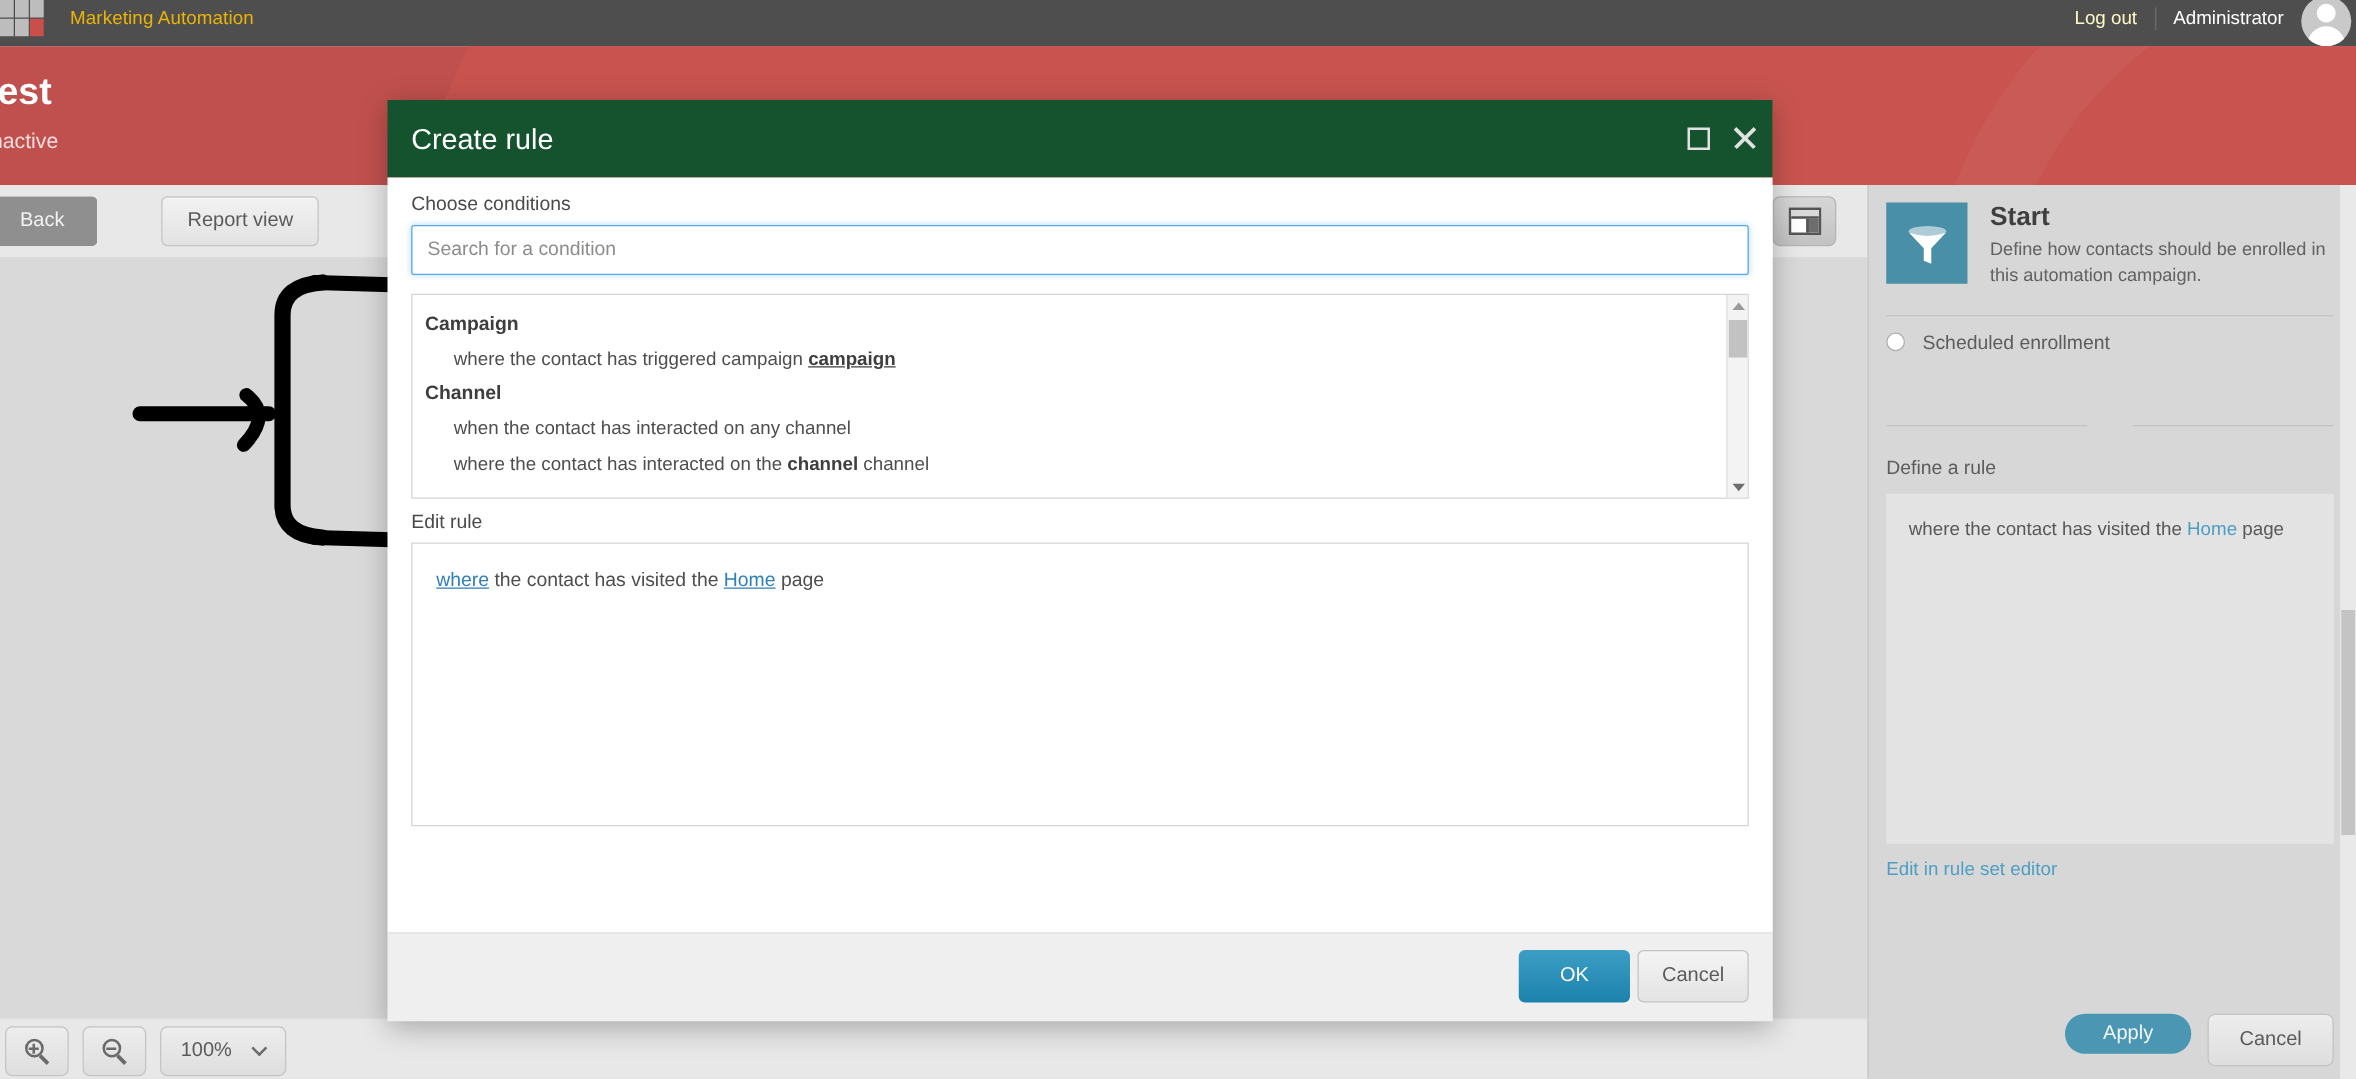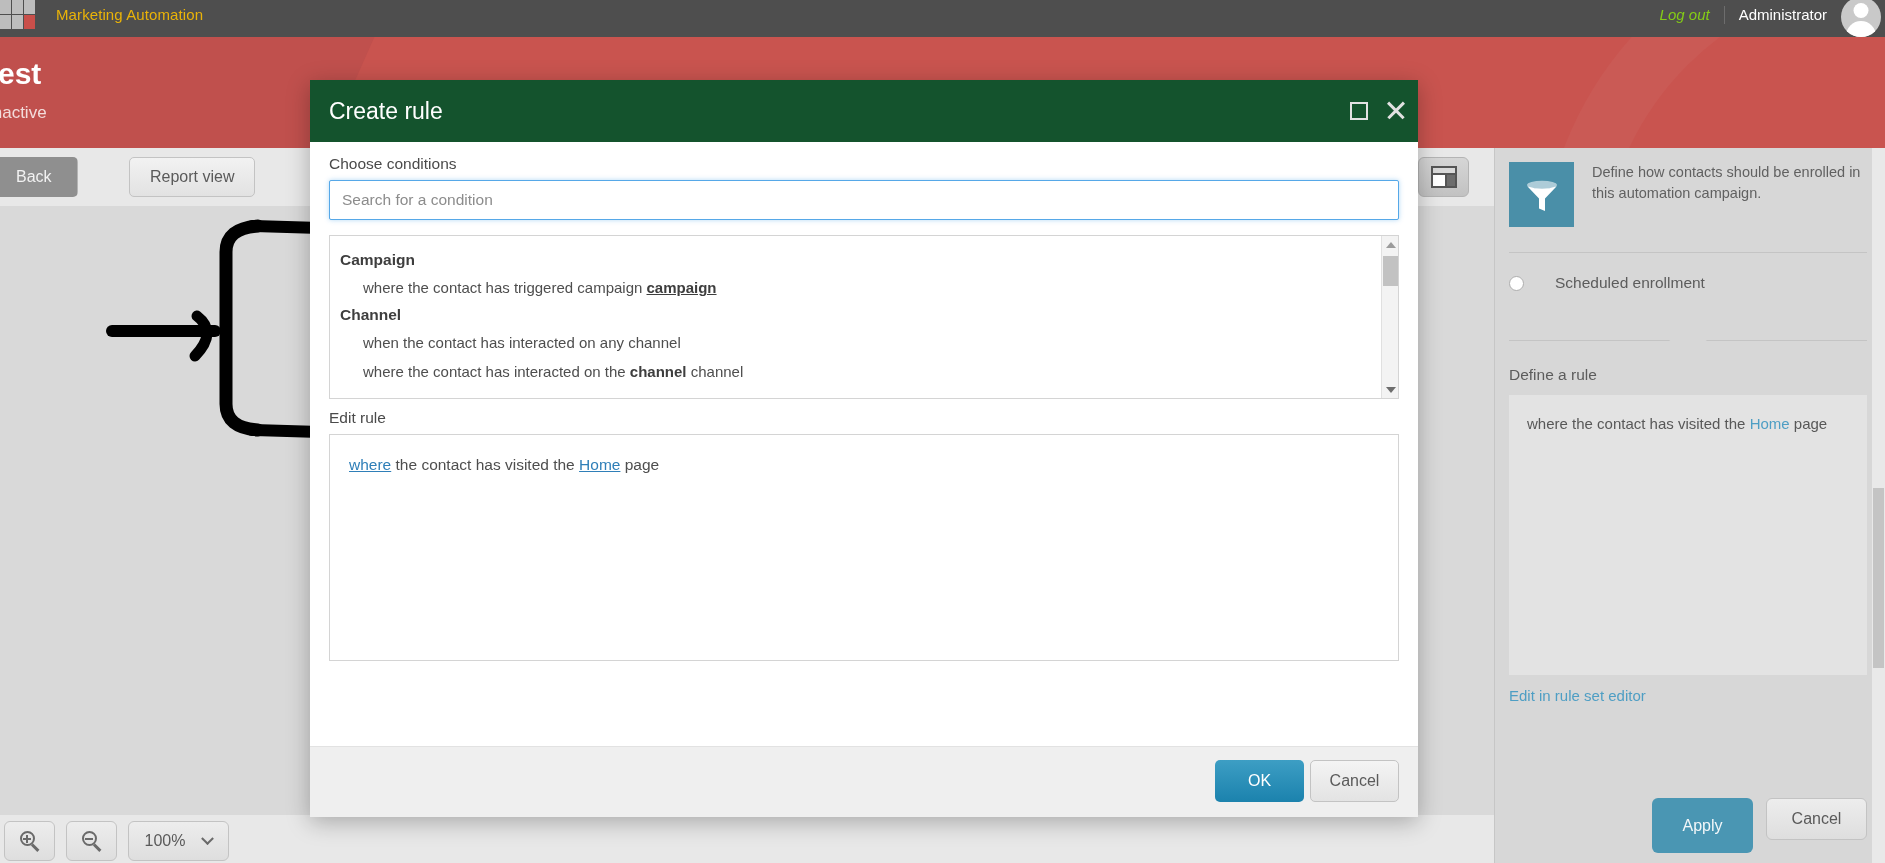--- a/index.html
+++ b/index.html
@@ -26,22 +26,22 @@
   .logo-grid i.accent { background: #c94f4a; }
   .appbar-title {
     position: absolute; left: 56px; top: 0; height: 30px; line-height: 30px;
     font-size: 15px; color: #eab308; letter-spacing: .1px;
   }
   .appbar-right {
     position: absolute; right: 0; top: 0; height: 30px;
     display: flex; align-items: center; gap: 0px;
   }
   .logout-link {
-    font-size: 15px; color: #84cc16; padding: 0 14px; line-height: 30px;
-    text-decoration: none; cursor: pointer; font-style: italic;
+    font-size: 15px; color: #fef9c3; padding: 0 14px; line-height: 30px;
+    text-decoration: none; cursor: pointer;
   }
   .vdiv { width: 1px; height: 18px; background: #6d6d6d; }
   .admin-name {
     font-size: 15px; color: #ffffff; padding: 0 14px; line-height: 30px; cursor: pointer;
   }
   .avatar {
     width: 40px; height: 40px; border-radius: 50%;
     background: #c9c9c9; position: relative; overflow: hidden;
     margin-right: 4px; margin-top: 4px;
   }
@@ -165,21 +165,21 @@
   }
   .sb-head { position: absolute; left: 14px; top: 14px; right: 18px; display: flex; gap: 18px; }
   .funnel-box {
     width: 65px; height: 65px; background: #4a8fa8; flex: 0 0 auto;
     display: flex; align-items: center; justify-content: center;
   }
   .sb-title { font-size: 21px; font-weight: bold; color: #3f3f3f; margin: 0 0 4px 0; }
   .sb-desc { font-size: 14.5px; color: #616161; line-height: 1.45; }
   .sb-rule1 { position: absolute; left: 14px; top: 104px; right: 18px; height: 1px; background: #c4c4c4; }
   .radio-group { position: absolute; left: 14px; top: 118px; right: 18px; }
-  .radio-row { display: flex; align-items: center; gap: 31px; height: 34px; cursor: pointer; }
+  .radio-row { display: flex; gap: 14px; height: 34px; cursor: pointer; }
   .radio {
     width: 15px; height: 15px; border-radius: 50%; background: #fff;
     border: 1px solid #aeaeae; position: relative; flex: 0 0 auto;
   }
   .radio.on { border-color: #2a7fc9; }
   .radio.on::after {
     content: ""; position: absolute; left: 3px; top: 3px; width: 7px; height: 7px;
     border-radius: 50%; background: #1a7fd4;
   }
   .radio-label { font-size: 15.5px; color: #5c5c5c; }
@@ -201,21 +201,21 @@
     background: #e3e3e3;
   }
   .rule-text { padding: 20px 18px; font-size: 15px; color: #585858; }
   .rule-text a { color: #4e9ec4; text-decoration: none; }
   .edit-link {
     position: absolute; left: 14px; top: 539px;
     font-size: 15px; color: #4e9ec4; text-decoration: none; cursor: pointer;
   }
   .sb-actions { position: absolute; right: 18px; bottom: 10px; display: flex; gap: 13px; }
   .btn-apply {
-    width: 101px; height: 55px; border: 0; border-radius: 6px;
+    width: 101px; height: 32px; border: 0; border-radius: 16px;
     background: #4a96b3; color: #f2f7f9; font-size: 16px; cursor: pointer;
   }
   .btn-cancel-sb {
     width: 101px; height: 42px; border: 1px solid #c3c3c3; border-radius: 6px;
     background: linear-gradient(#ededed,#dedede); color: #5a5a5a; font-size: 16px; cursor: pointer;
   }
   .sb-scroll {
     position: absolute; right: 0; top: 0; width: 13px; height: 715px; background: #e9e9e9;
   }
   .sb-scroll-thumb {
@@ -370,20 +370,21 @@
 
 <div class="sidebar">
   <div class="sb-head">
     <div class="funnel-box">
       <svg width="38" height="38" viewBox="0 0 38 38">
         <ellipse cx="19" cy="9" rx="15" ry="4.2" fill="#ffffff" opacity="0.55"></ellipse>
         <path d="M4.3 10.2 L16 22.5 L16 32.5 L22 35 L22 22.5 L33.7 10.2 Q19 15.2 4.3 10.2 Z" fill="#ffffff"></path>
       </svg>
     </div>
     <div>
+      <div class="sb-title">Start</div>
       <div class="sb-desc">Define how contacts should be enrolled in this automation campaign.</div>
     </div>
   </div>
   <div class="sb-rule1"></div>
 
   <div class="radio-group">
     <label class="radio-row">
       <span class="radio"></span>
       <span class="radio-label">Scheduled enrollment</span>
     </label>

